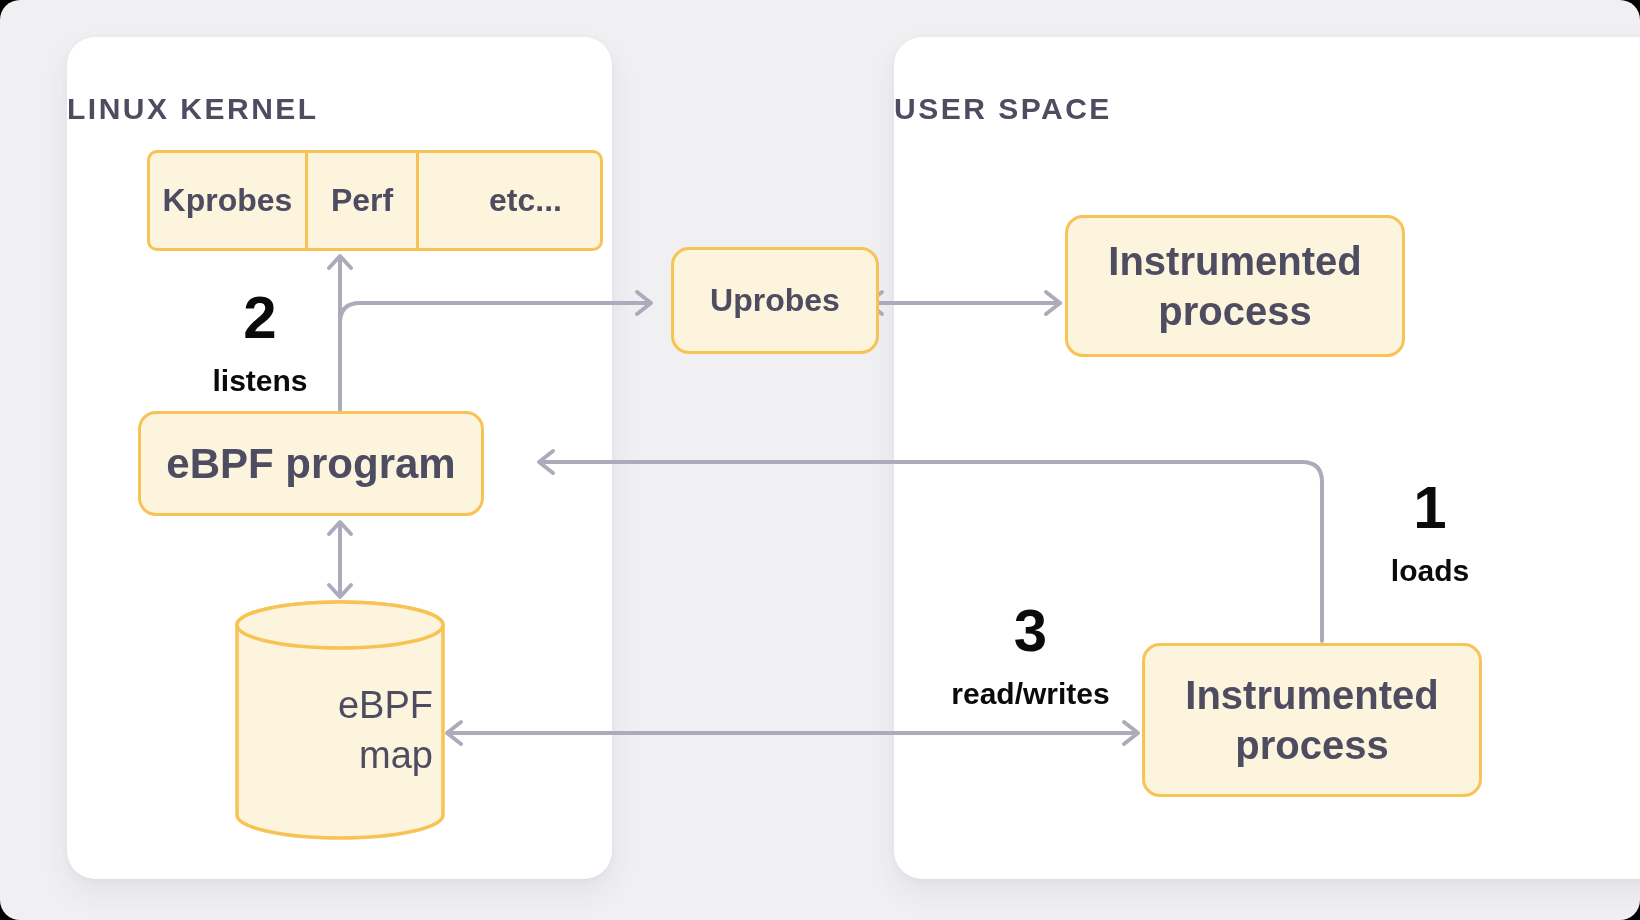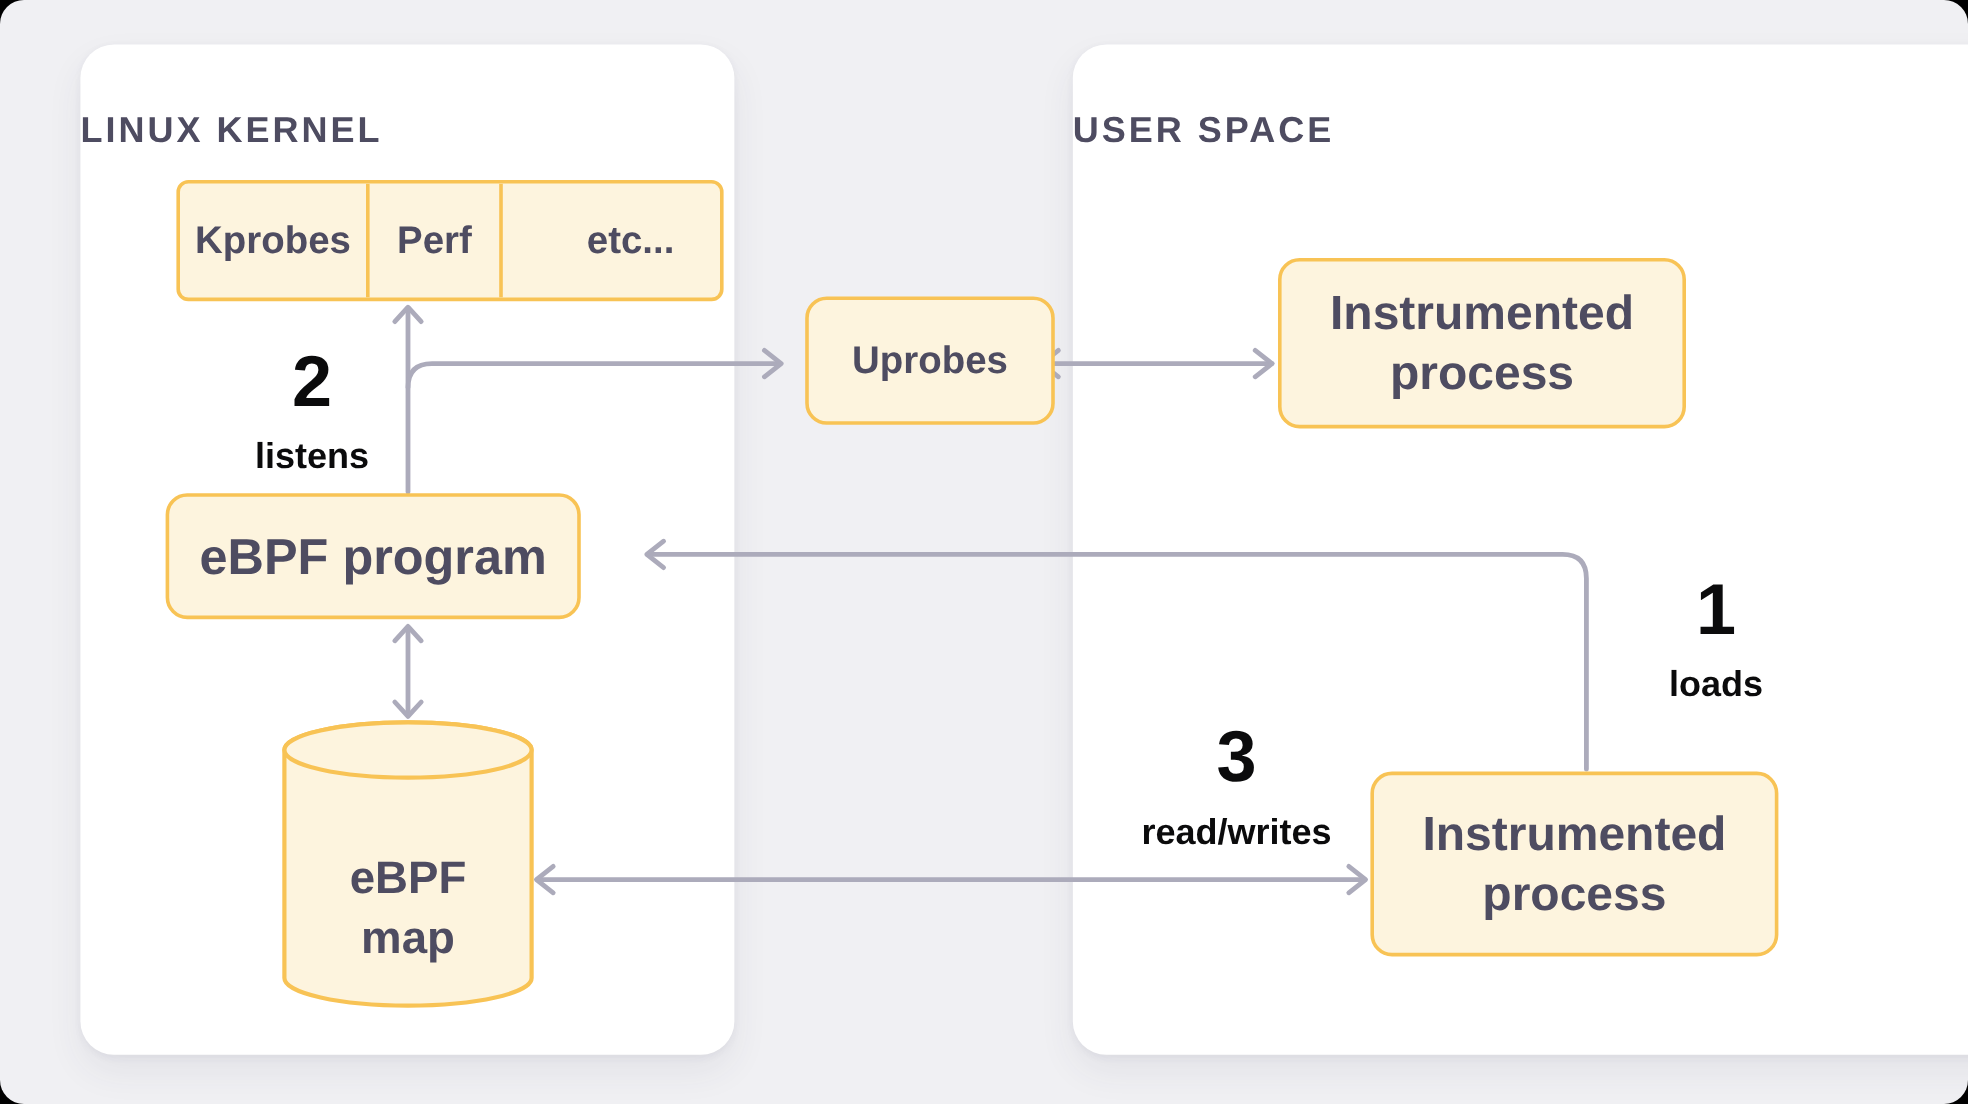--- a/index.html
+++ b/index.html
@@ -46,22 +46,22 @@
   }
   .probe-cell.c1{width:155px;}
   .probe-cell.c2{width:111px;border-left:3.5px solid var(--box-border);}
   .probe-cell.c3{flex:1;border-left:3.5px solid var(--box-border);padding-left:32px;}
   .program{left:138px;top:411px;width:346px;height:105px;font-size:42px;font-weight:600;}
   .uprobes{left:655px;top:247px;width:208px;height:107px;font-size:32px;font-weight:600;margin-left:16px;}
   .proc1{left:1065px;top:215px;width:340px;height:142px;}
   .proc2{left:1142px;top:643px;width:340px;height:154px;}
   .proc{font-size:40px;font-weight:600;line-height:1.25;padding:17px 30px;}
   .map-label{
-    position:absolute;z-index:3;left:247px;top:707px;width:186px;
-    text-align:center;color:var(--text);font-size:38px;font-weight:700;line-height:1.32;
+    position:absolute;z-index:3;left:247px;top:680px;width:186px;
+    text-align:right;color:var(--text);font-size:38px;font-weight:400;line-height:1.32;
   }
   .step{
     position:absolute;z-index:3;text-align:center;color:var(--label);
   }
   .step .num{font-size:60px;font-weight:800;line-height:66px;}
   .step .lbl{font-size:30px;font-weight:700;line-height:36px;margin-top:12px;}
   .step1{left:1360px;top:475px;width:140px;}
   .step2{left:195px;top:285px;width:130px;}
   .step3{left:928px;top:598px;width:205px;}
 </style>

